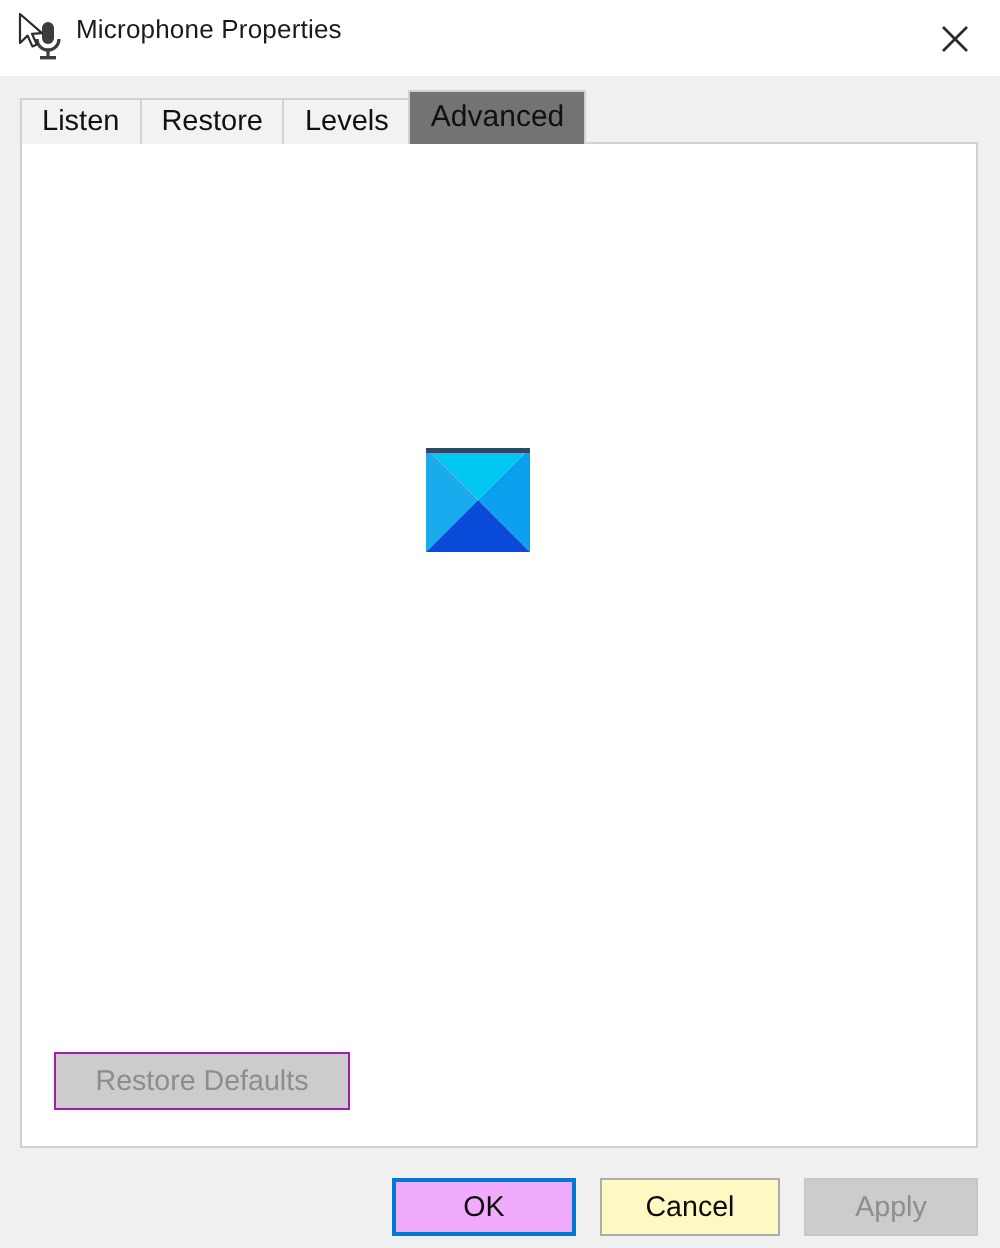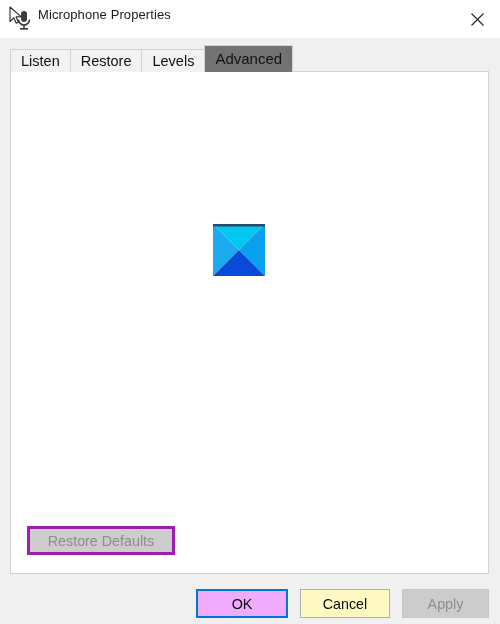--- a/index.html
+++ b/index.html
@@ -194,21 +194,21 @@
   #chk-audio-enhancements { left: 22px; top: 61px; }
 
   
   .restore-btn {
     position: absolute;
     left: 27px;
     top: 526px;
     width: 148px;
     height: 29px;
     background: #cccccc;
-    border: 3px solid #a21caf;
+    border: 1px solid #a21caf;
     box-sizing: border-box;
     font-size: 14.3px;
     color: #8d8d8d;
     display: flex;
     align-items: center;
     justify-content: center;
     cursor: default;
     z-index: 3;
   }
 

